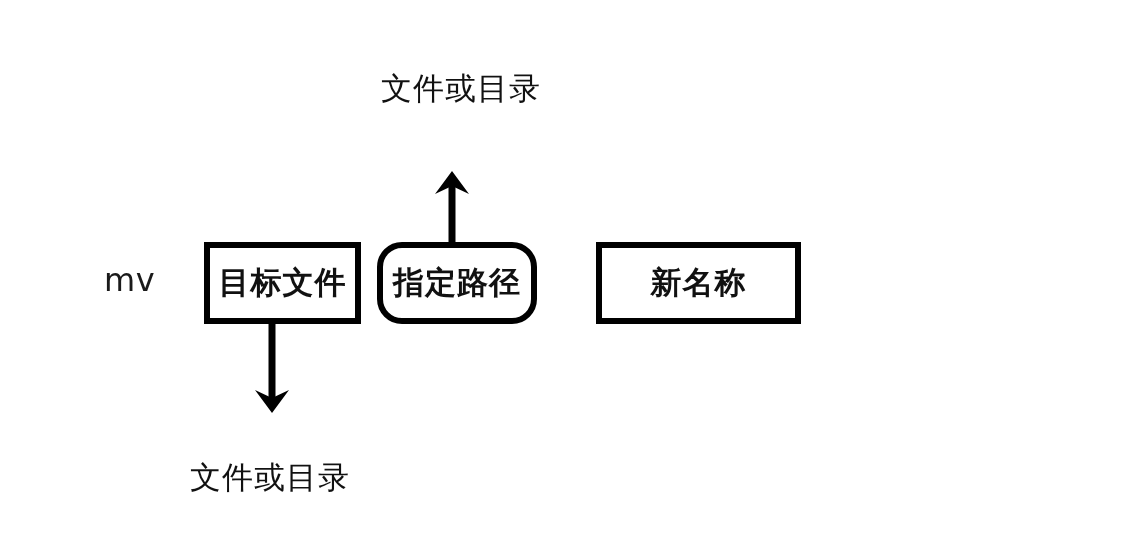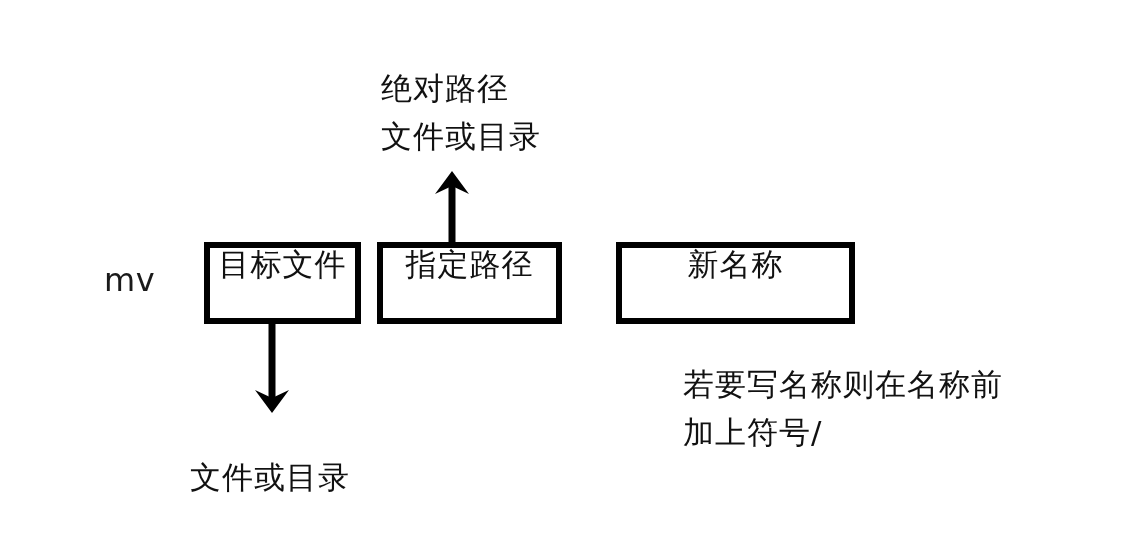--- a/index.html
+++ b/index.html
@@ -31,34 +31,35 @@
     color: #1a1a1a;
     white-space: nowrap;
   }
 
   
   .node-box {
     box-sizing: border-box;
     border: 6px solid #000000;
     background: #ffffff;
     display: flex;
-    align-items: flex-start;
+    align-items: center;
     justify-content: center;
+    font-weight: bold;
   }
   .node-box .node-label {
     font-size: 31px;
     line-height: 34px;
     letter-spacing: 1px;
     color: #111111;
     white-space: nowrap;
     transform: translateY(-1px);
   }
   #box-target   { left: 204px; top: 242px; width: 157px; height: 82px; }
-  #box-path     { left: 377px; top: 242px; width: 185px; height: 82px; }
-  #box-newname  { left: 616px; top: 242px; width: 239px; height: 82px; }
+  #box-path     { left: 377px; top: 242px; width: 160px; height: 82px; border-radius: 25px; }
+  #box-newname  { left: 596px; top: 242px; width: 205px; height: 82px; }
 
   
   .annot {
     font-size: 31px;
     line-height: 48px;
     letter-spacing: 1px;
     color: #111111;
     white-space: nowrap;
   }
   #annot-paths   { left: 381px; top: 64px; }
@@ -71,21 +72,20 @@
   #arrow-down { left: 248px; top: 320px; }
 </style>
 </head>
 <body>
 
 <div id="canvas">
 
   <div class="abs cmd-label">mv</div>
 
   <div class="abs annot" id="annot-paths">
-    <div>绝对路径</div>
     <div>文件或目录</div>
   </div>
 
   <svg class="abs arrow-svg" id="arrow-up" width="48" height="80" viewBox="0 0 48 80">
     <line x1="24" y1="78" x2="24" y2="14" stroke="#000000" stroke-width="7"></line>
     <path d="M24 3 L41 26 L24 18 L7 26 Z" fill="#000000"></path>
   </svg>
 
   <div class="abs node-box" id="box-target">
     <span class="node-label">目标文件</span>
@@ -99,18 +99,14 @@
     <span class="node-label">新名称</span>
   </div>
 
   <svg class="abs arrow-svg" id="arrow-down" width="48" height="96" viewBox="0 0 48 96">
     <line x1="24" y1="0" x2="24" y2="82" stroke="#000000" stroke-width="7"></line>
     <path d="M24 93 L7 70 L24 78 L41 70 Z" fill="#000000"></path>
   </svg>
 
   <div class="abs annot" id="annot-fileordir">文件或目录</div>
 
-  <div class="abs annot" id="annot-slash-note">
-    <div>若要写名称则在名称前</div>
-    <div>加上符号/</div>
-  </div>
 
 </div>
 
 </body></html>

